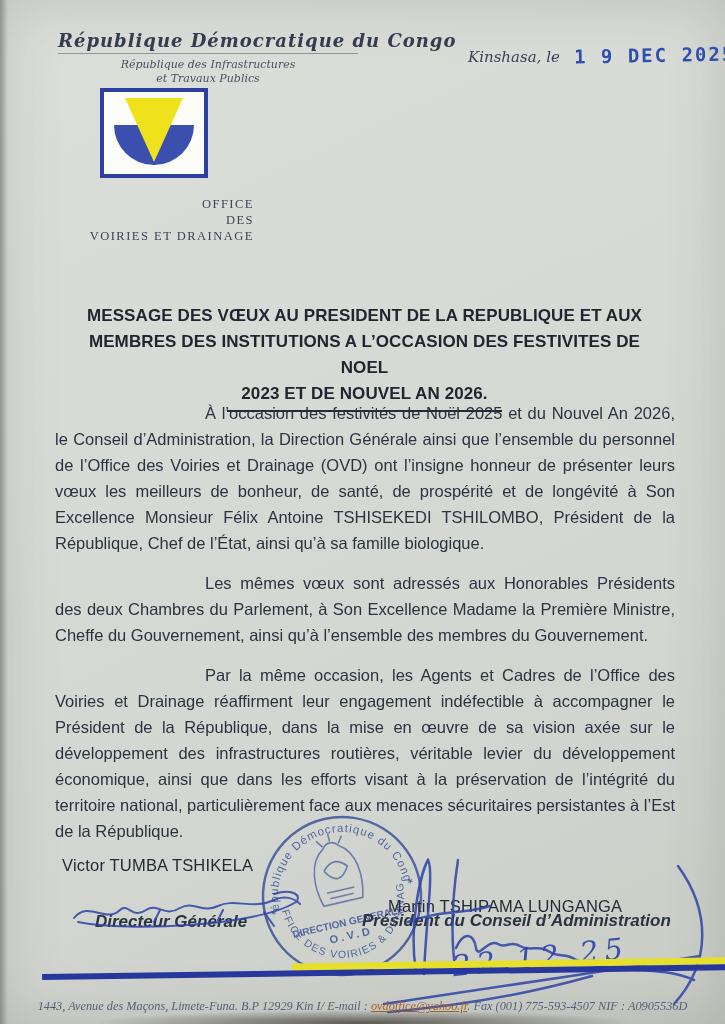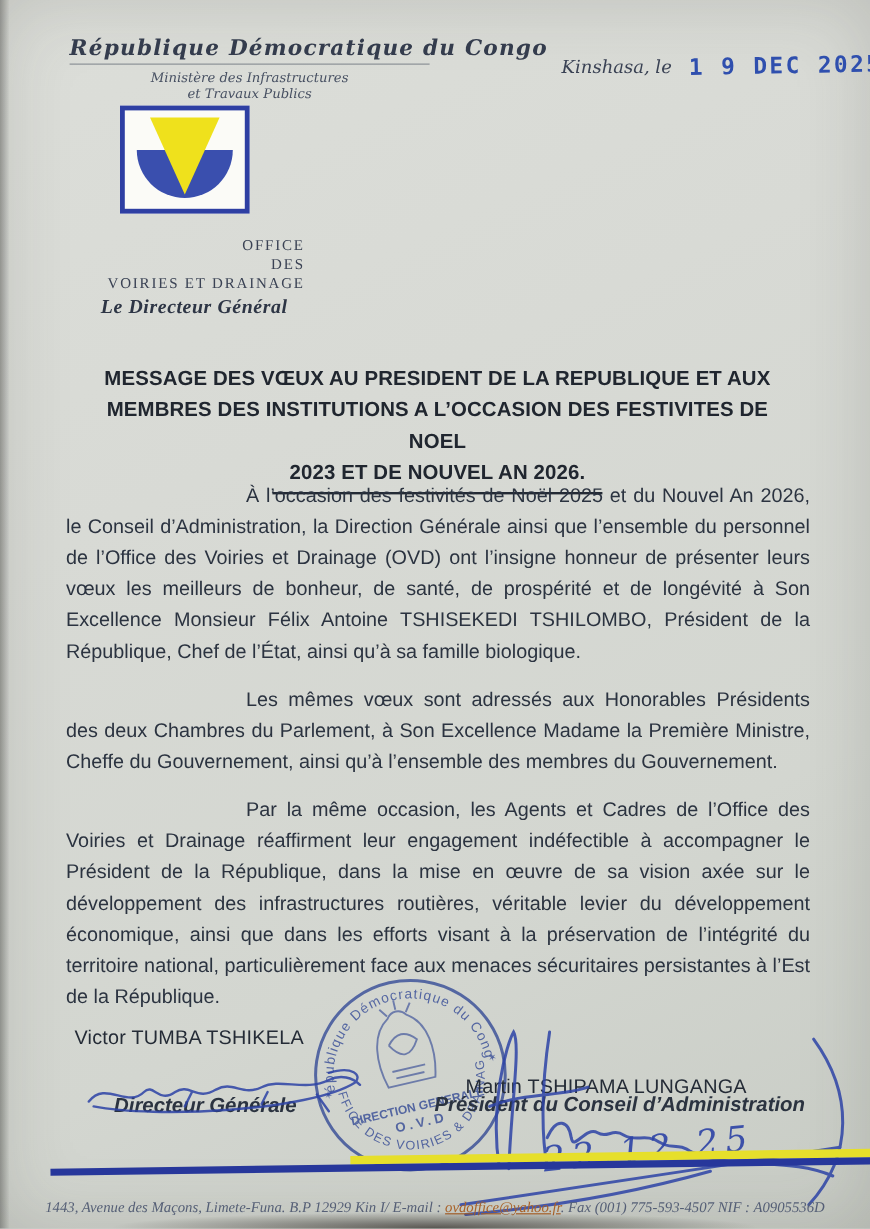--- a/index.html
+++ b/index.html
@@ -67,42 +67,41 @@
   .edge-left{position:absolute;left:0;top:0;width:8px;height:1024px;
     background:linear-gradient(90deg,rgba(40,40,38,.35),rgba(40,40,38,0));}
 </style>
 </head>
 <body>
 
 <div class="sheet">
 
   <div class="hdr-left">
     <div class="country">République Démocratique du Congo</div>
-    <div class="ministry">Ministère des Infrastructures</div>
+    <div class="ministry">République des Infrastructures</div>
     <div class="ministry" style="margin-top:0;">et Travaux Publics</div>
   </div>
 
   <div class="dateline">
     <span class="place">Kinshasa, le</span>
     <span class="datestamp">1 9 DEC 2025</span>
   </div>
 
   <div class="logo-box">
     <svg width="100" height="82" viewBox="0 0 100 82">
       <path d="M10,33 A40 40 0 0 0 90,33 Z" fill="#3a4fae"></path>
       <polygon points="21,6 79,6 50,70" fill="#efe11c"></polygon>
     </svg>
   </div>
   <div class="org">
     <div>OFFICE</div>
     <div>DES</div>
     <div>VOIRIES ET DRAINAGE</div>
   </div>
 
-  <div class="sender">Le Directeur Général</div>
 
   <div class="subject">
     <div>MESSAGE DES VŒUX AU PRESIDENT DE LA REPUBLIQUE ET AUX</div>
     <div>MEMBRES DES INSTITUTIONS A L’OCCASION DES FESTIVITES DE NOEL</div>
     <div><span class="u">2023 ET DE NOUVEL AN 2026.</span></div>
   </div>
 
   <div class="bodytext">
     <p>À l’occasion des festivités de Noël 2025 et du Nouvel An 2026, le Conseil d’Administration, la Direction Générale ainsi que l’ensemble du personnel de l’Office des Voiries et Drainage (OVD) ont l’insigne honneur de présenter leurs vœux les meilleurs de bonheur, de santé, de prospérité et de longévité à Son Excellence Monsieur Félix Antoine TSHISEKEDI TSHILOMBO, Président de la République, Chef de l’État, ainsi qu’à sa famille biologique.</p>
     <p>Les mêmes vœux sont adressés aux Honorables Présidents des deux Chambres du Parlement, à Son Excellence Madame la Première Ministre, Cheffe du Gouvernement, ainsi qu’à l’ensemble des membres du Gouvernement.</p>

